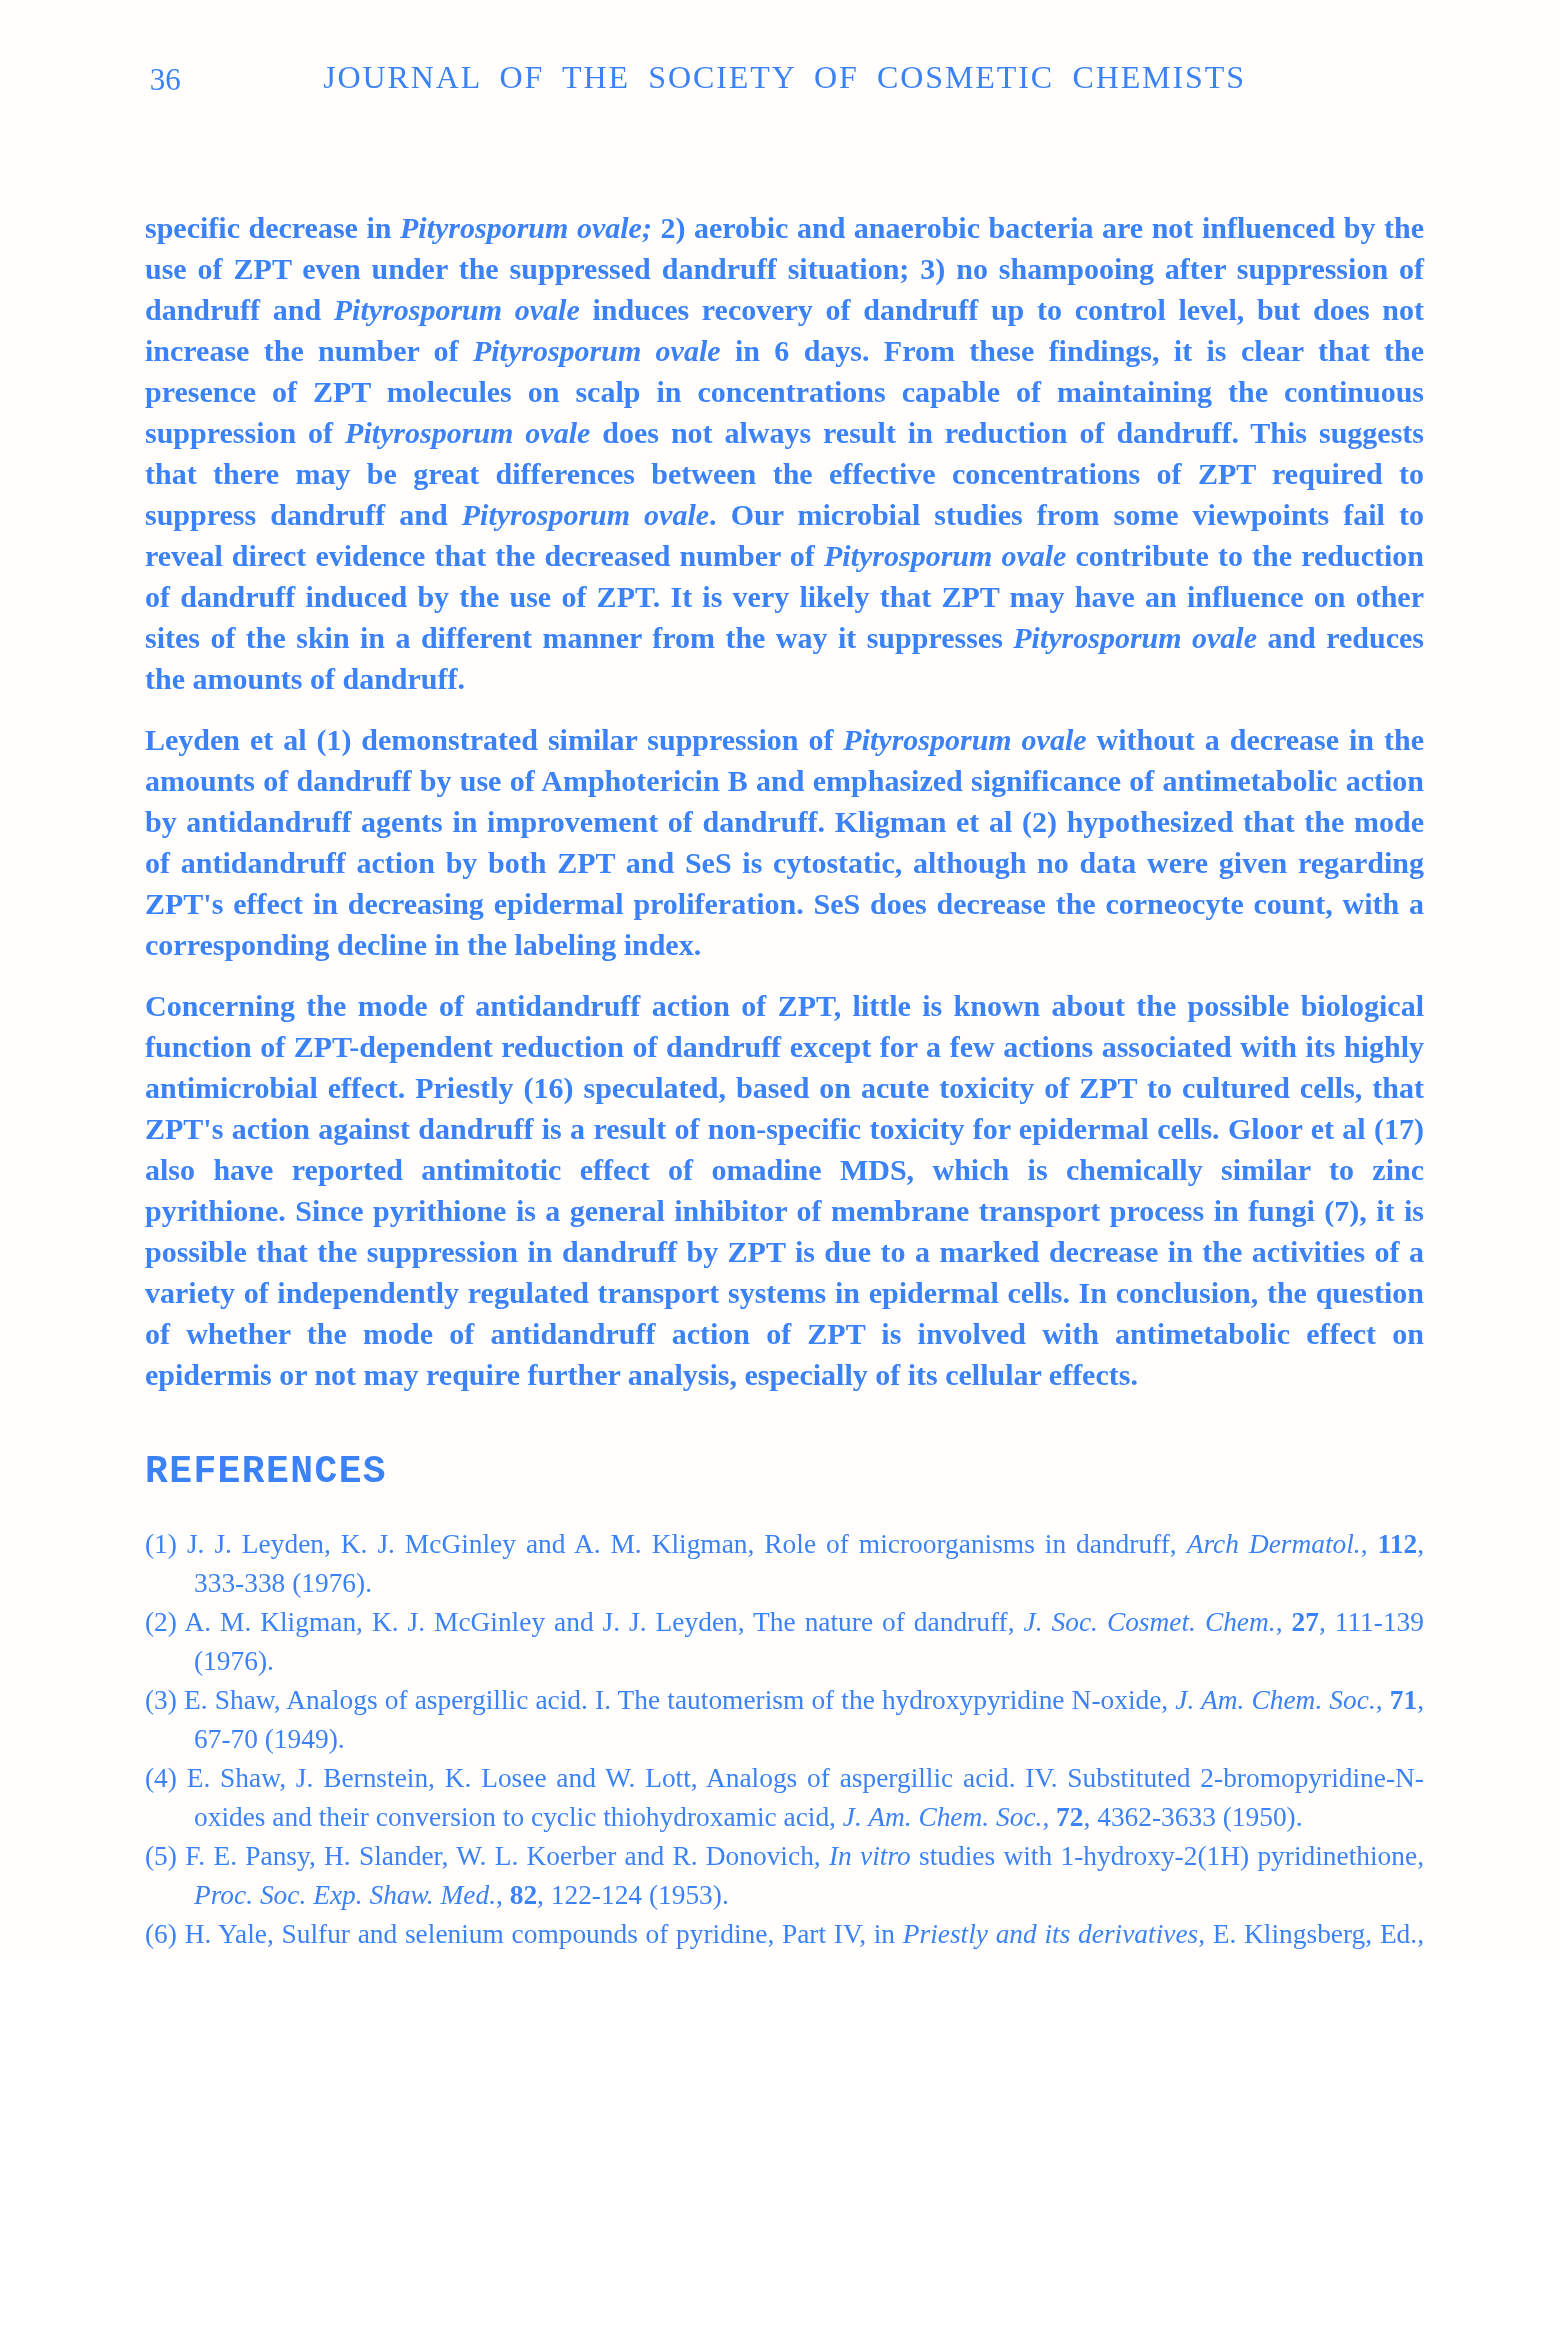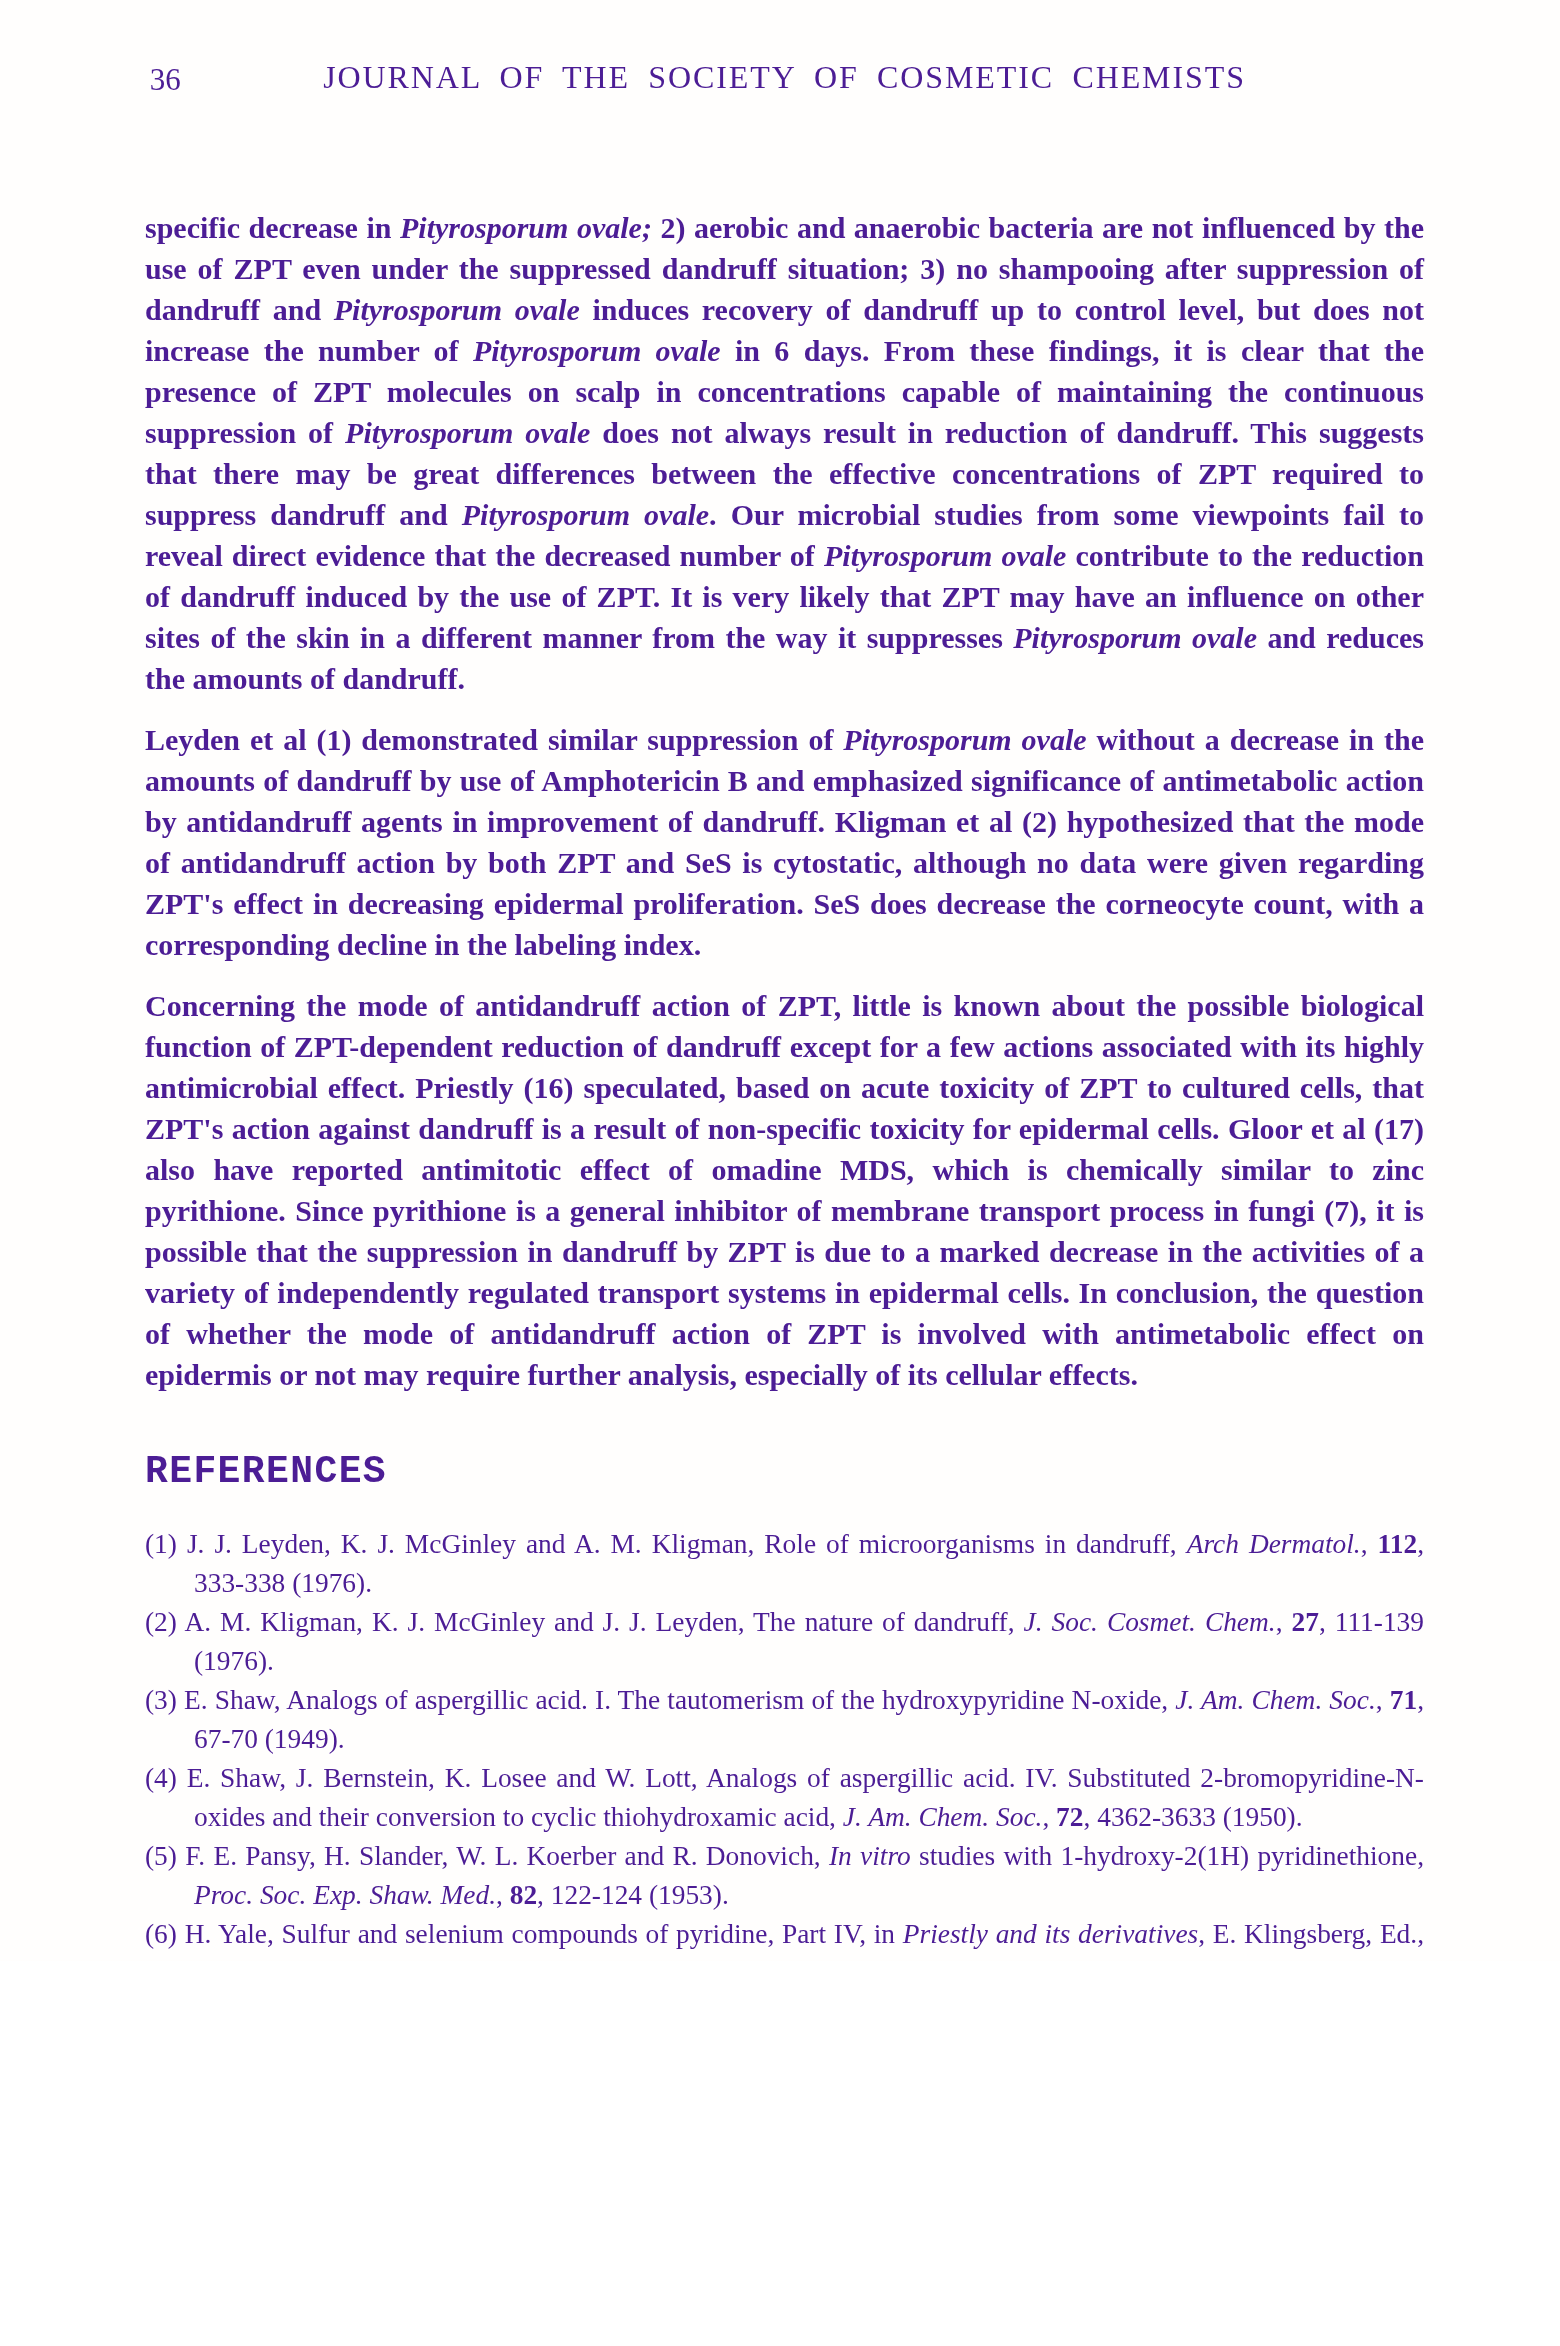--- a/index.html
+++ b/index.html
@@ -1,21 +1,21 @@
 <!DOCTYPE html>
 <html style="font-size:15px"><head>
 <meta charset="utf-8">
 <style>
   html, body { margin: 0; padding: 0; background: #ffffff; }
   .page {
     position: relative;
     width: 1561px;
     height: 1961px;
     background: #fffefd;
-    color: #4c1d95;
+    color: #3b82f6;
     font-family: "Liberation Serif", "DejaVu Serif", serif;
     overflow: hidden;
   }
   .content { position: absolute; left: 145px; top: 59px; width: 1279px; }
   .header { position: relative; height: 42px; }
   .pagenum { position: absolute; left: 4.7px; top: 2.8px; font-size: 31px; }
   .jtitle {
     display: block;
     text-align: center;
     font-size: 32px;

